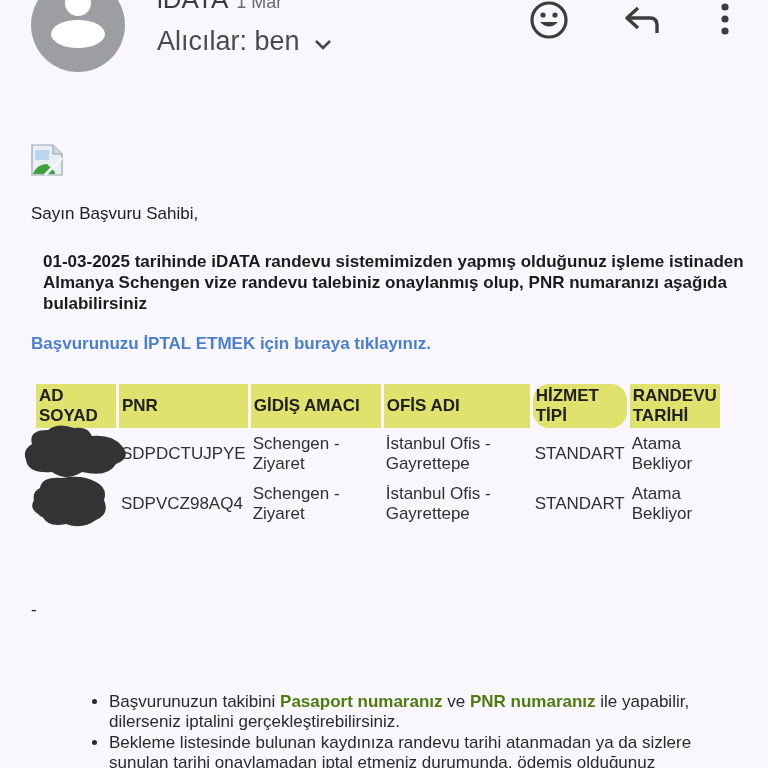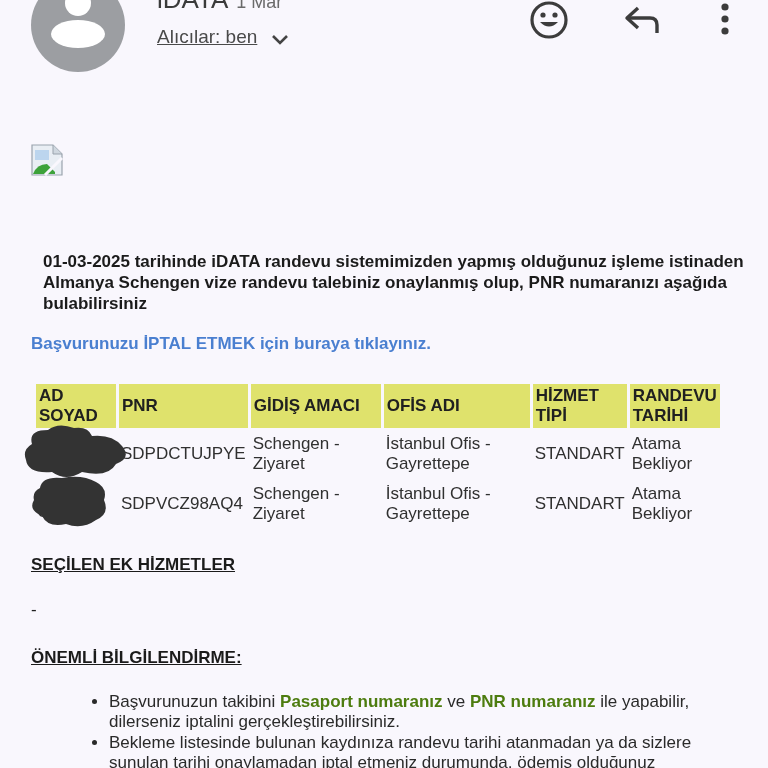--- a/index.html
+++ b/index.html
@@ -25,21 +25,21 @@
       position: absolute; left: 20px; top: 42px;
       width: 54px; height: 28px; border-radius: 50%; background: #fff;
     }
     .sender {
       position: absolute; left: 157px; top: -16px;
       font-size: 26px; color: #3b3b3b;
     }
     .sender .date { font-size: 18px; color: #6a6a6a; margin-left: 8px; }
     .recipients {
       position: absolute; left: 157px; top: 26px;
-      font-size: 19px; color: #4a4a4a; display: flex; align-items: center; text-decoration: underline;
+      font-size: 27px; color: #4a4a4a; display: flex; align-items: center;
     }
     .recipients .chev { margin-left: 14px; margin-top: 6px; }
     .hdr-icon { position: absolute; top: 0; }
     .emoji-btn { left: 528px; }
     .reply-btn { left: 622px; }
     .more-btn { left: 712px; }
 
     
     .broken-img {
       position: absolute; left: 31px; top: 144px; width: 32px; height: 32px;
@@ -68,21 +68,21 @@
       padding: 2px 3px; height: 43px; box-sizing: border-box;
     }
     table.appt td {
       vertical-align: middle; color: #303030; line-height: 20px;
       padding: 2px 2px; height: 48px; box-sizing: border-box;
     }
     .col-name { width: 80px; margin-left: 28px; }
     .col-pnr { width: 120px; }
     .col-purpose { width: 130px; }
     .col-office { width: 146px; }
-    .col-service { width: 94px; }
+    .col-service { width: 94px; border-radius: 16px; }
     .col-date { width: 90px; }
     .redacted { position: relative; }
     .redacted .blob {
       position: absolute; left: -14px; top: -6px; width: 108px; height: 56px;
     }
 
     
     .section-title {
       position: absolute; left: 31px; font-size: 17px; font-weight: bold;
       text-decoration: underline; color: #1b1b1b;
@@ -133,20 +133,21 @@
   </svg>
 
   <svg class="broken-img" viewBox="0 0 32 32">
     <path d="M1 1 H22 L31 10 V31 H1 Z" fill="#e9eef4" stroke="#9aa3ad" stroke-width="1.2"></path>
     <path d="M22 1 V10 H31" fill="#cfd7df" stroke="#9aa3ad" stroke-width="1"></path>
     <rect x="4" y="6" width="14" height="10" fill="#bcd5ee"></rect>
     <path d="M2 30 Q6 20 16 20 L24 28 V30 Z" fill="#3da23a"></path>
     <line x1="14" y1="31" x2="31" y2="14" stroke="#f9f7fd" stroke-width="3"></line>
   </svg>
 
+  <div class="greeting">Sayın Başvuru Sahibi,</div>
   <div class="intro">01-03-2025 tarihinde iDATA randevu sistemimizden yapmış olduğunuz işleme istinaden Almanya Schengen vize randevu talebiniz onaylanmış olup, PNR numaranızı aşağıda bulabilirsiniz</div>
   <a class="cancel-link">Başvurunuzu İPTAL ETMEK için buraya tıklayınız.</a>
 
   <table class="appt">
     <thead>
       <tr>
         <th class="col-name">AD SOYAD</th>
         <th class="col-pnr">PNR</th>
         <th class="col-purpose">GİDİŞ AMACI</th>
         <th class="col-office">OFİS ADI</th>
@@ -177,21 +178,19 @@
         </td>
         <td>SDPVCZ98AQ4</td>
         <td>Schengen - Ziyaret</td>
         <td>İstanbul Ofis - Gayrettepe</td>
         <td>STANDART</td>
         <td>Atama Bekliyor</td>
       </tr>
     </tbody>
   </table>
 
-  <div class="section-title extras-title">SEÇİLEN EK HİZMETLER</div>
   <div class="extras-value">-</div>
 
-  <div class="section-title info-title">ÖNEMLİ BİLGİLENDİRME:</div>
   <ul class="info">
     <li><span>Başvurunuzun takibini </span><b>Pasaport numaranız</b><span> ve </span><b>PNR numaranız</b><span> ile yapabilir,  dilerseniz iptalini gerçekleştirebilirsiniz.</span></li>
     <li>Bekleme listesinde bulunan kaydınıza randevu tarihi atanmadan ya da sizlere sunulan tarihi onaylamadan iptal etmeniz durumunda, ödemiş olduğunuz</li>
   </ul>
 </div>
 
 </body></html>

